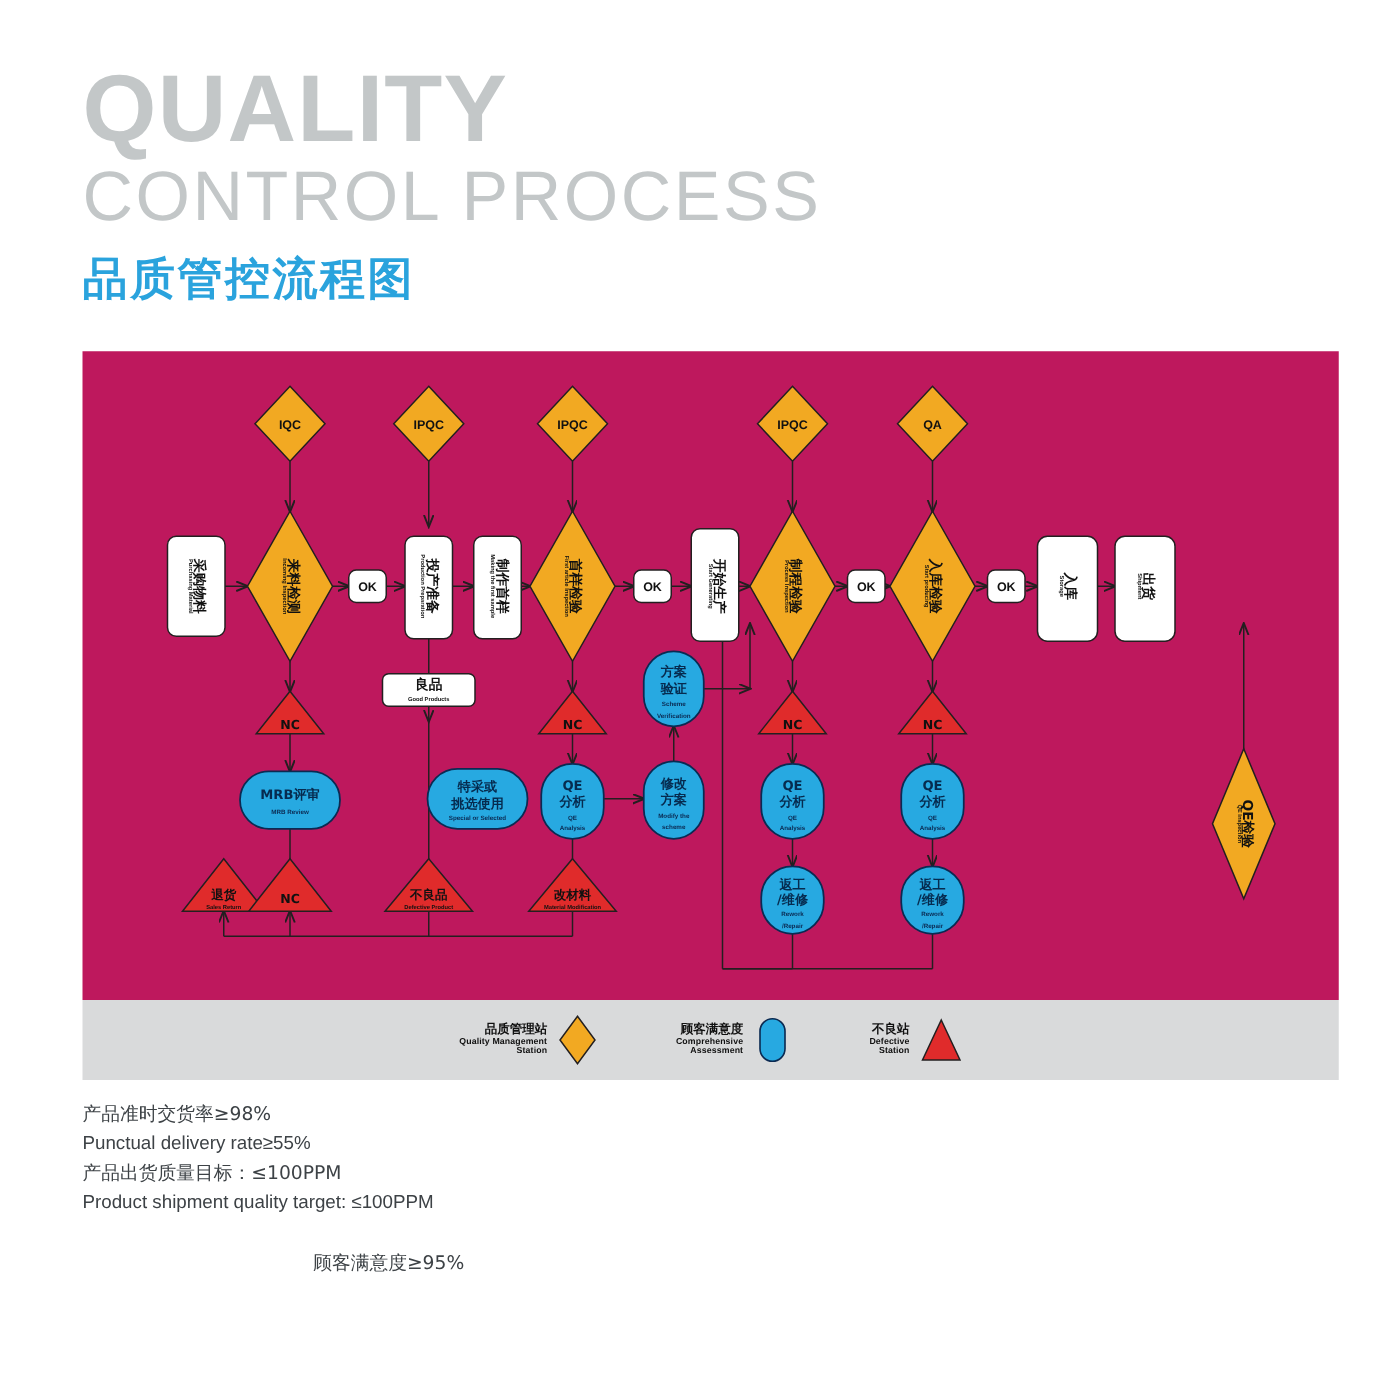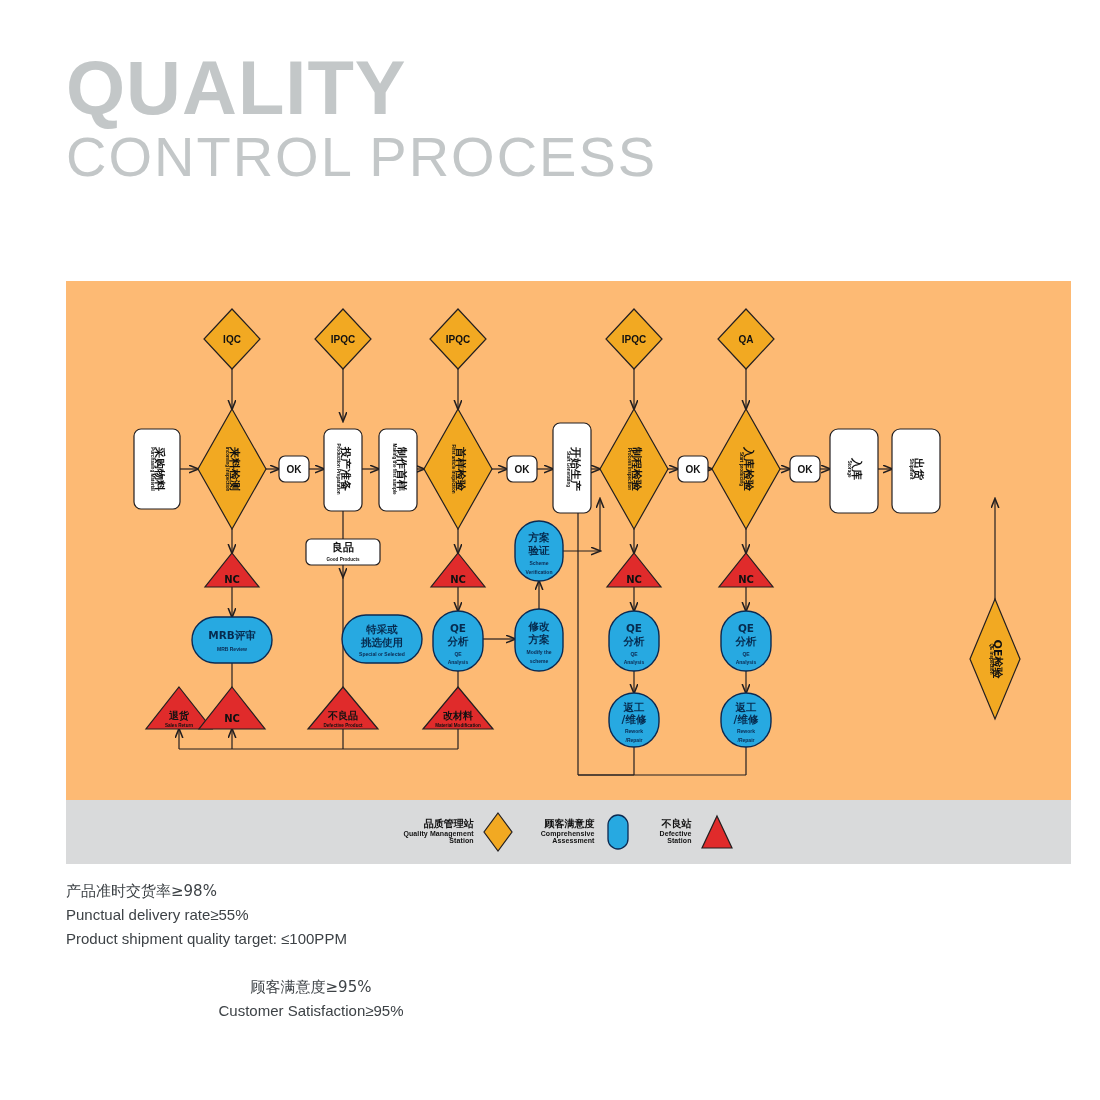--- a/index.html
+++ b/index.html
@@ -24,30 +24,30 @@
   .t-cn{
     font-size:36px;font-weight:bold;color:#2aa3dd;
     letter-spacing:2px;margin-top:12px;
     font-family:"DejaVu Sans","Liberation Sans",sans-serif;
   }
 
   
   .panel{
     position:absolute;left:66px;top:281px;
     width:1005px;height:519px;
-    background:#fdba74;
+    background:#be185d;
   }
   .legendbar{
     position:absolute;left:66px;top:800px;
     width:1005px;height:64px;
     background:#d9dadb;
   }
   .legend-inner{
     position:absolute;left:0;top:0;width:100%;height:100%;
-    display:flex;align-items:center;justify-content:center;gap:27px;
+    display:flex;align-items:center;justify-content:center;gap:63px;
   }
   .legend-item{display:flex;align-items:center;gap:8px;}
   .legend-text{text-align:right;line-height:1.05;}
   .legend-cn{font-size:10px;font-weight:bold;color:#111;
     font-family:"DejaVu Sans","Liberation Sans",sans-serif;}
   .legend-en{font-size:7px;font-weight:bold;color:#111;letter-spacing:.1px;}
 
   
   .footer{position:absolute;left:66px;top:880px;width:980px;}
   .frow{display:flex;flex-direction:column;}
@@ -71,20 +71,21 @@
     font-family:"DejaVu Sans","Liberation Sans",sans-serif;}
 </style>
 </head>
 <body>
 
 <div class="page">
 
   <div class="header">
     <div class="t-quality">QUALITY</div>
     <div class="t-control">CONTROL PROCESS</div>
+    <div class="t-cn">品质管控流程图</div>
   </div>
 
   <div class="panel">
     <svg width="1005" height="519" viewBox="0 0 1005 519">
       <defs>
         <marker id="arr" markerWidth="9" markerHeight="9" refX="7.5" refY="3.2" orient="auto">
           <path d="M0,0 L8,3.2 L0,6.4" fill="none" stroke="#231f20" stroke-width="1.3"></path>
         </marker>
       </defs>
 
@@ -411,26 +412,26 @@
     </div>
   </div>
 
   <div class="footer">
     <div class="frow">
       <div class="fcell">
         <div class="cn">产品准时交货率≥98%</div>
         <div class="en">Punctual delivery rate≥55%</div>
       </div>
       <div class="fcell">
+        <div class="cn">产品出货质量目标：≤100PPM</div>
         <div class="en">Product shipment quality target: ≤100PPM</div>
       </div>
     </div>
     <div class="frow second">
       <div class="fcell">
         <div class="cn">顾客满意度≥95%</div>
-        <div class="en">Customer Satisfaction≥95%</div>
       </div>
       <div class="fcell">
       </div>
     </div>
   </div>
 
 </div>
 
 </body></html>

